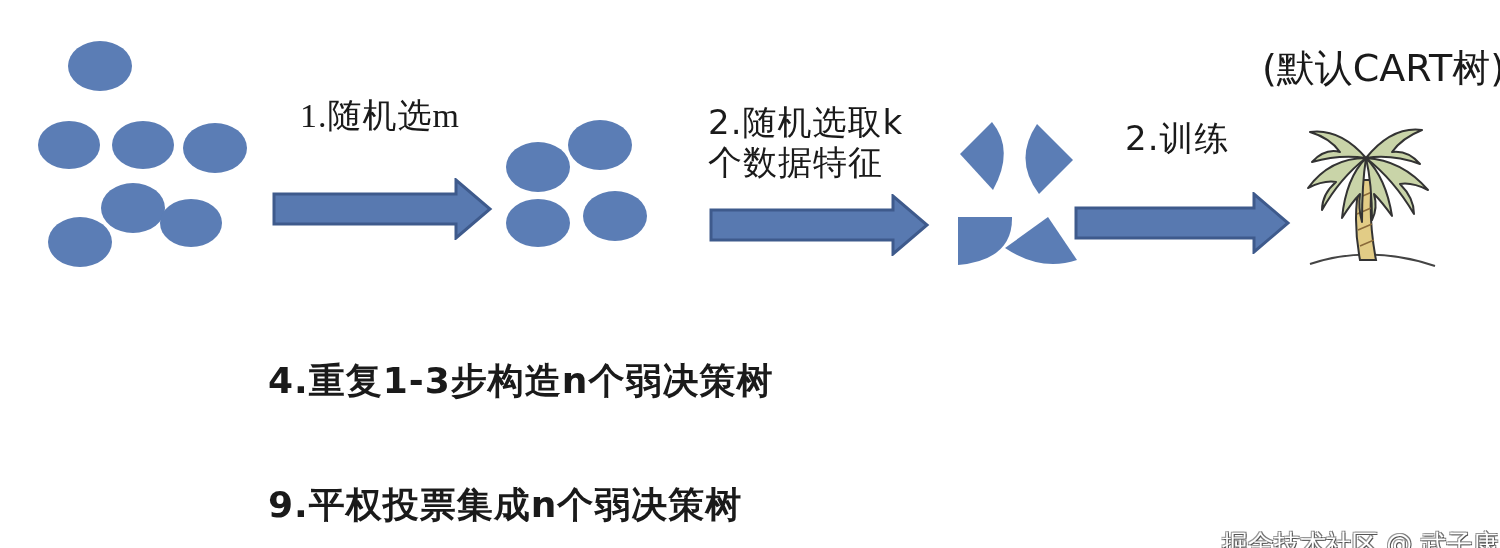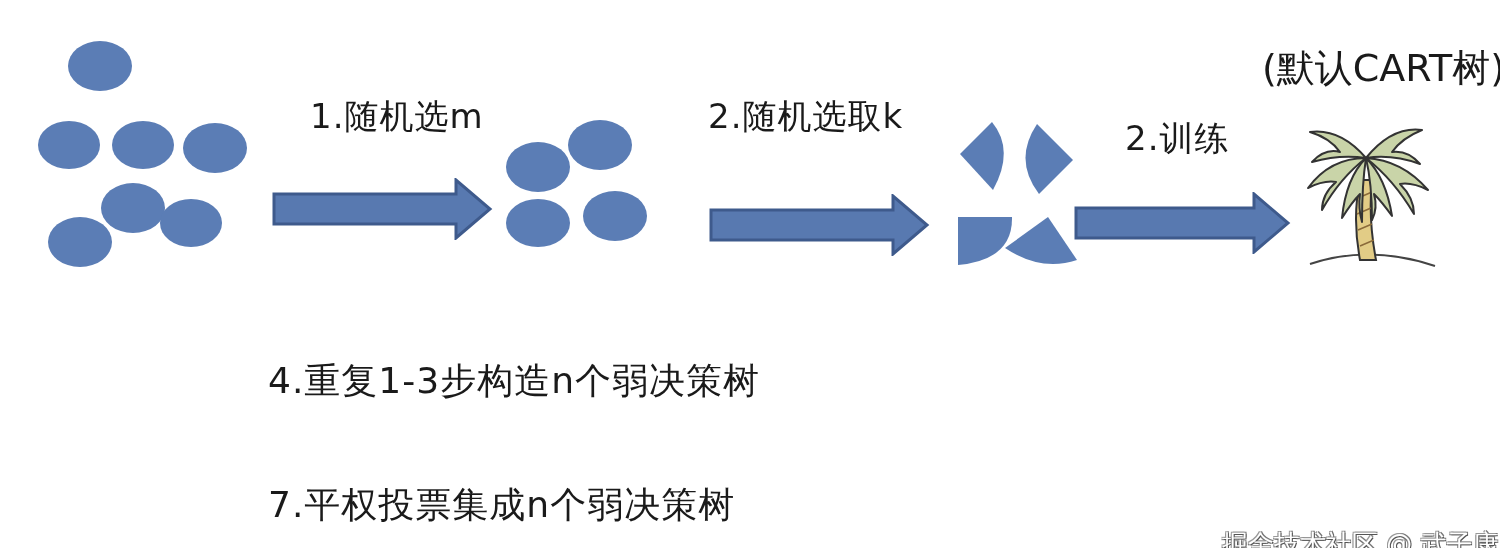--- a/index.html
+++ b/index.html
@@ -1,21 +1,21 @@
 <!DOCTYPE html>
 <html><head>
 <meta charset="utf-8">
 <style>
   html, body { margin: 0; padding: 0; background: #ffffff; }
   body { width: 1500px; height: 548px; position: relative; overflow: hidden;
          font-family: "DejaVu Sans", "Liberation Sans", sans-serif; color: #1a1a1a; }
   .abs { position: absolute; }
   .label { font-size: 34px; line-height: 40px; letter-spacing: 1px; white-space: nowrap; }
   .label .line { display: block; }
-  .big { font-size: 36px; line-height: 42px; letter-spacing: 1px; white-space: nowrap; }
+  .big { font-size: 36px; line-height: 42px; letter-spacing: 1px; white-space: nowrap; font-weight: bold; }
   .note { font-size: 38px; line-height: 36px; white-space: nowrap; }
   .watermark { font-size: 26px; color: #ffffff; white-space: nowrap;
                text-shadow: 1px 1px 0 #555, -1px -1px 0 #999, 1px -1px 0 #777, -1px 1px 0 #777; margin-top: 24px; }
   svg { display: block; }
 </style>
 </head>
 <body>
 
 <div class="abs" style="left:30px;top:35px;">
   <svg width="230" height="240" viewBox="0 0 230 240">
@@ -24,43 +24,44 @@
       <ellipse cx="39" cy="110" rx="31" ry="24"></ellipse>
       <ellipse cx="113" cy="110" rx="31" ry="24"></ellipse>
       <ellipse cx="185" cy="113" rx="32" ry="25"></ellipse>
       <ellipse cx="103" cy="173" rx="32" ry="25"></ellipse>
       <ellipse cx="161" cy="188" rx="31" ry="24"></ellipse>
       <ellipse cx="50" cy="207" rx="32" ry="25"></ellipse>
     </g>
   </svg>
 </div>
 
-<div class="abs label" style="left:310px;top:96px;">
+<div class="abs label" style="left:300px;top:96px;font-family:Liberation Serif, serif;">
   <span class="line">1.随机选m</span>
 </div>
 
 <div class="abs" style="left:272px;top:178px;">
   <svg width="222" height="62" viewBox="0 0 222 62">
     <polygon points="2,16 184,16 184,2 218,31 184,60 184,46 2,46" fill="#5879B0" stroke="#3E5A8C" stroke-width="3"></polygon>
   </svg>
 </div>
 
 <div class="abs" style="left:500px;top:115px;">
   <svg width="150" height="135" viewBox="0 0 150 135">
     <g fill="#5B7DB5">
       <ellipse cx="38" cy="52" rx="32" ry="25"></ellipse>
       <ellipse cx="100" cy="30" rx="32" ry="25"></ellipse>
       <ellipse cx="38" cy="108" rx="32" ry="24"></ellipse>
       <ellipse cx="115" cy="101" rx="32" ry="25"></ellipse>
     </g>
   </svg>
 </div>
 
-<div class="abs label" style="left:708px;top:96px;">
+<div class="abs label" style="left:708px;top:102px;">
   <span class="line">2.随机选取k</span>
+  <span class="line">个数据特征</span>
 </div>
 
 <div class="abs" style="left:709px;top:194px;">
   <svg width="222" height="62" viewBox="0 0 222 62">
     <polygon points="2,16 184,16 184,2 218,31 184,60 184,46 2,46" fill="#5879B0" stroke="#3E5A8C" stroke-width="3"></polygon>
   </svg>
 </div>
 
 <div class="abs" style="left:955px;top:120px;">
   <svg width="125" height="150" viewBox="0 0 125 150">
@@ -102,15 +103,15 @@
       <path d="M66,40 Q92,8 122,12 Q102,20 92,34 Q108,32 120,46 Q92,36 66,40 Z"></path>
       <path d="M66,40 Q30,40 8,70 Q24,62 36,64 Q22,76 22,92 Q40,60 66,40 Z"></path>
       <path d="M66,40 Q102,42 128,72 Q112,64 100,66 Q114,80 114,96 Q94,62 66,40 Z"></path>
       <path d="M66,40 Q46,60 42,100 Q52,84 60,76 Q58,90 62,104 Q62,66 66,40 Z"></path>
       <path d="M66,40 Q86,60 92,98 Q82,84 74,76 Q78,90 72,102 Q72,66 66,40 Z"></path>
     </g>
   </svg>
 </div>
 
 <div class="abs big" style="left:268px;top:360px;">4.重复1-3步构造n个弱决策树</div>
-<div class="abs big" style="left:268px;top:484px;">7.平权投票集成n个弱决策树</div>
+<div class="abs big" style="left:268px;top:484px;">9.平权投票集成n个弱决策树</div>
 
 <div class="abs watermark" style="left:1222px;top:503px;">掘金技术社区 @ 武子康</div>
 
 </body></html>

